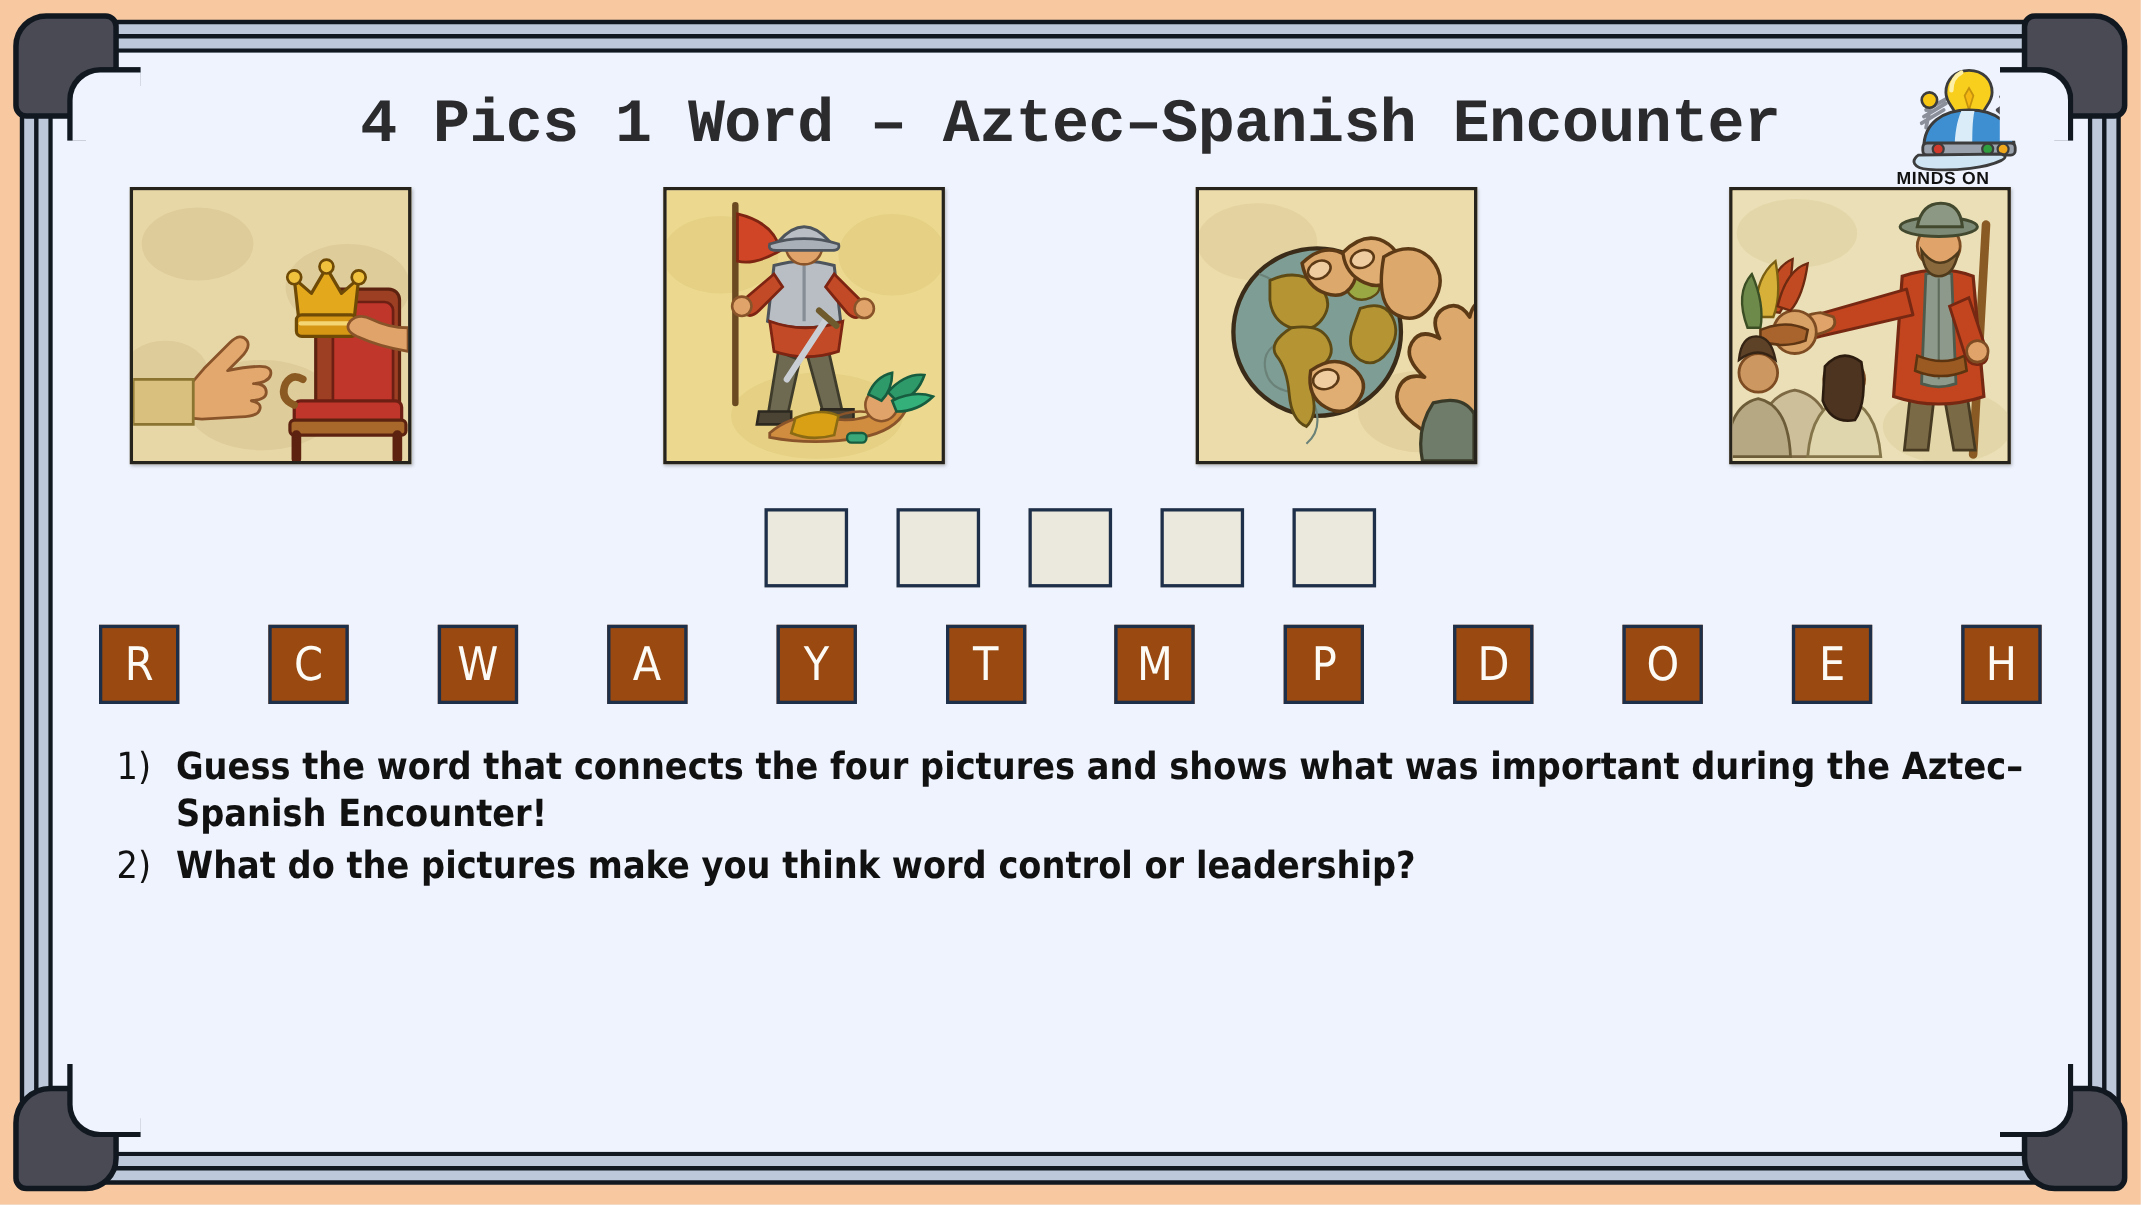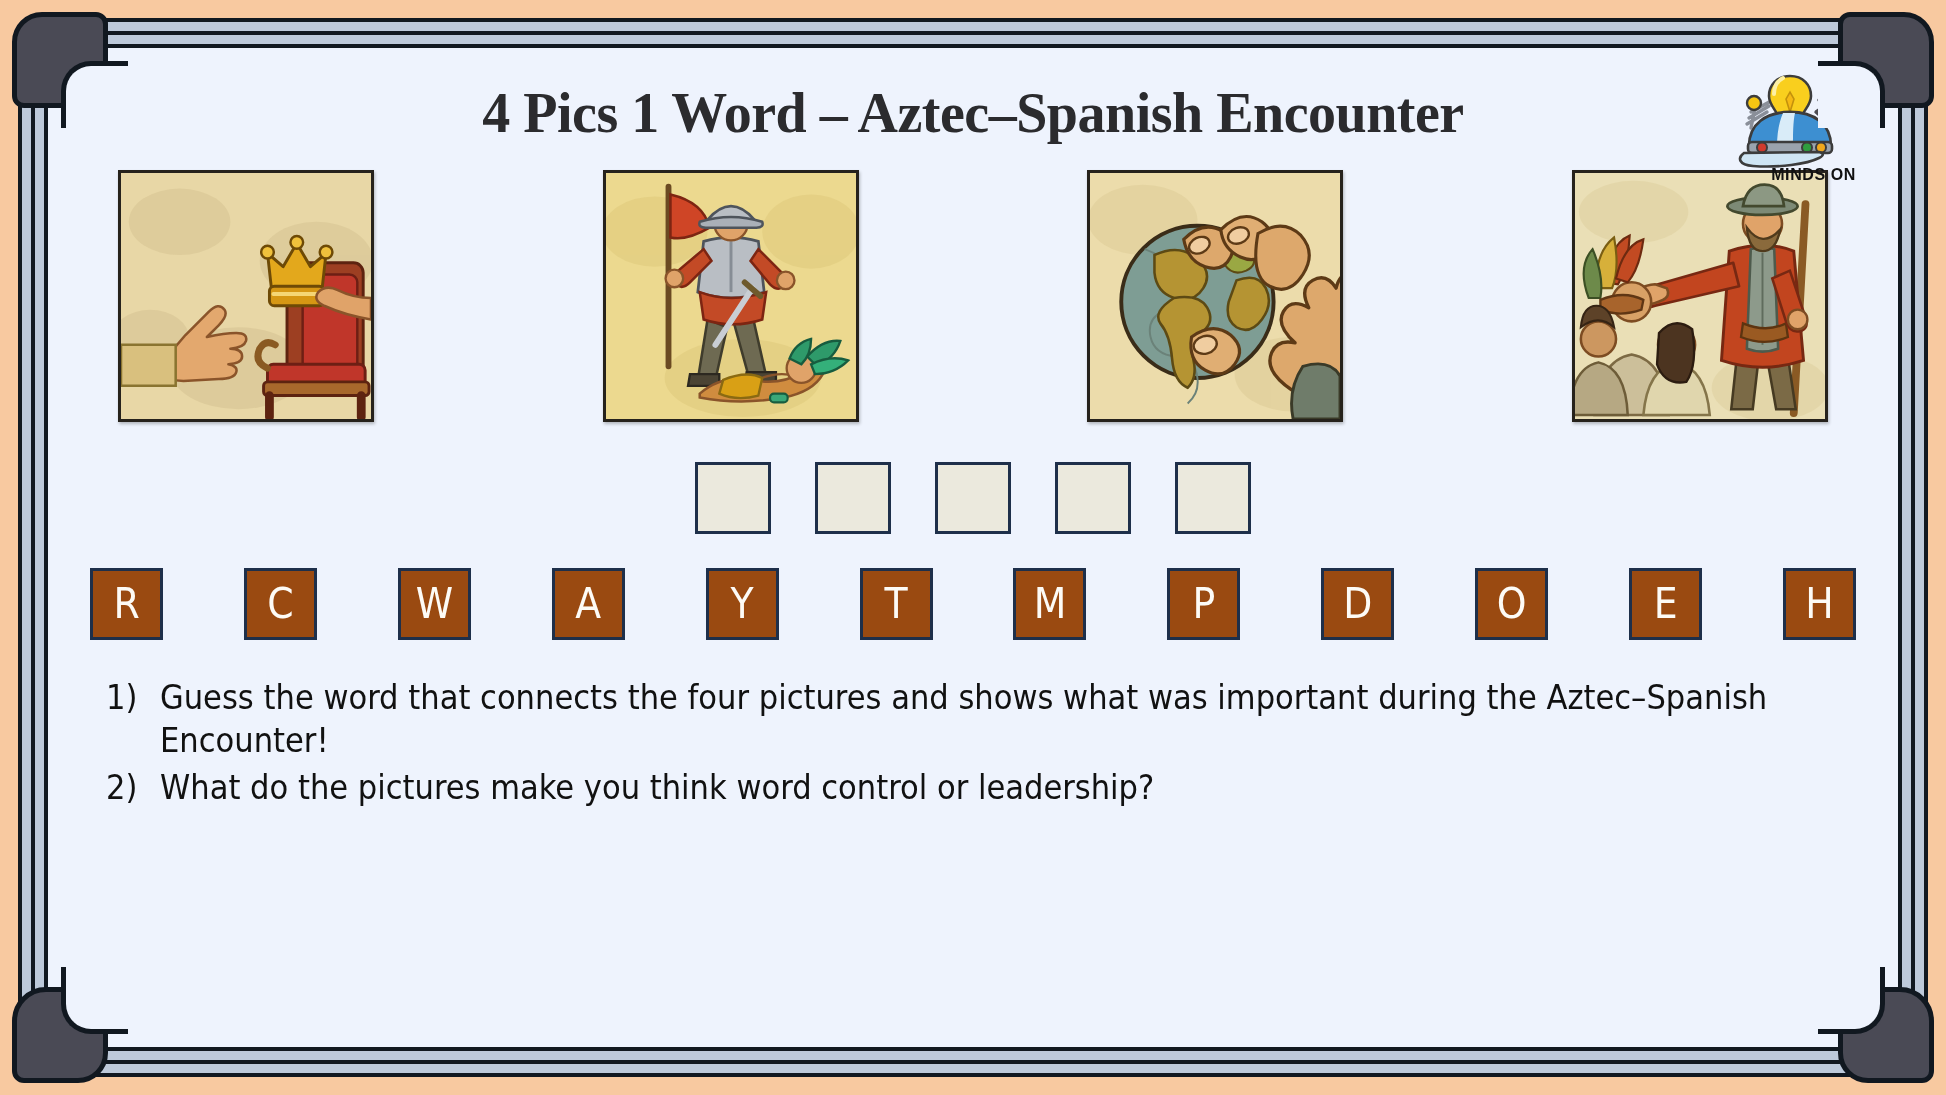--- a/index.html
+++ b/index.html
@@ -85,29 +85,29 @@
   
   #title {
     position: absolute;
     left: 0; top: 33px;
     width: 100%;
     text-align: center;
     font-size: 56px;
     font-weight: 700;
     letter-spacing: -0.5px;
     color: #2b2b2e;
-    font-family: Liberation Serif, serif;
+    font-family: Liberation Mono, monospace;
   }
 
   
   #logo {
     position: absolute;
-    right: 42px; top: 24px;
+    right: 42px; top: 12px;
     width: 132px;
-    text-align: right;
+    text-align: left;
     z-index: 5;
   }
   #logo svg { display: block; margin: 0 auto; }
   #logo-text {
     font-size: 16px;
     font-weight: 700;
     letter-spacing: 0.6px;
     color: #111;
     margin-top: -2px;
     font-family: "Liberation Sans", sans-serif;
@@ -175,21 +175,21 @@
     position: absolute;
     left: 58px; top: 628px;
     width: 1740px;
     color: #111;
     font-size: 34px;
     line-height: 1.27;
     font-family: "DejaVu Sans Condensed", "Liberation Sans Narrow", "Liberation Sans", sans-serif;
   }
   .q { display: flex; align-items: flex-start; margin-bottom: 4px; }
   .q-num { width: 54px; flex: 0 0 54px; }
-  .q-text { flex: 1; }
+  .q-text { flex: 1; font-weight: bold; }
 </style>
 </head>
 <body>
 
 <div id="slide">
 
   <div class="rail rail-outer"></div>
   <div class="rail rail-mid"></div>
 
   <div id="page">

